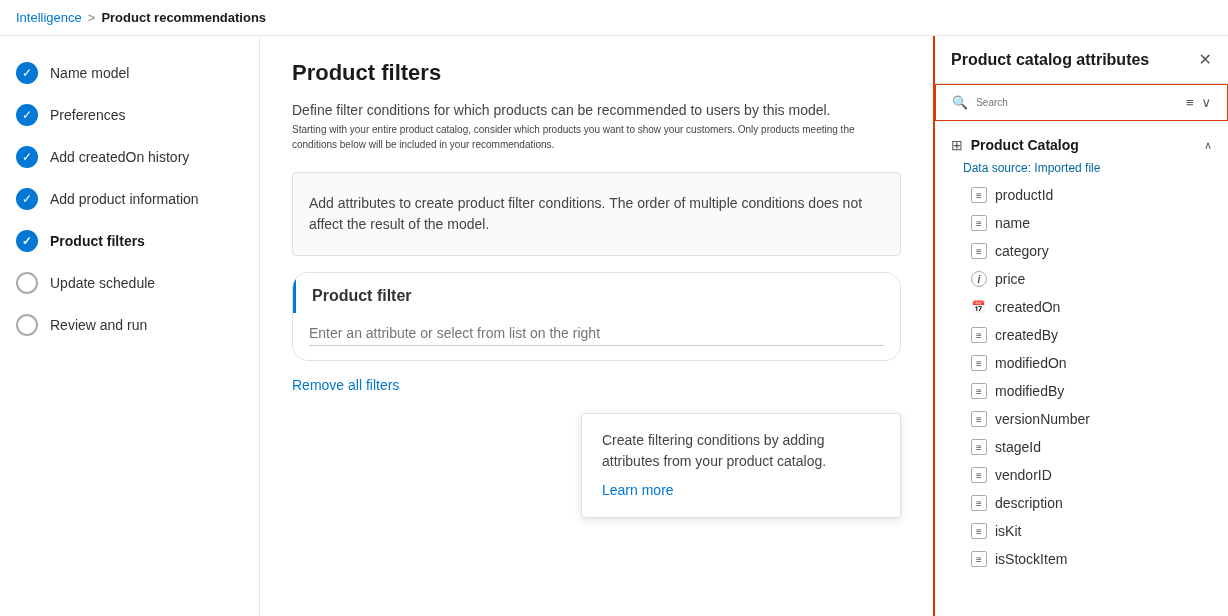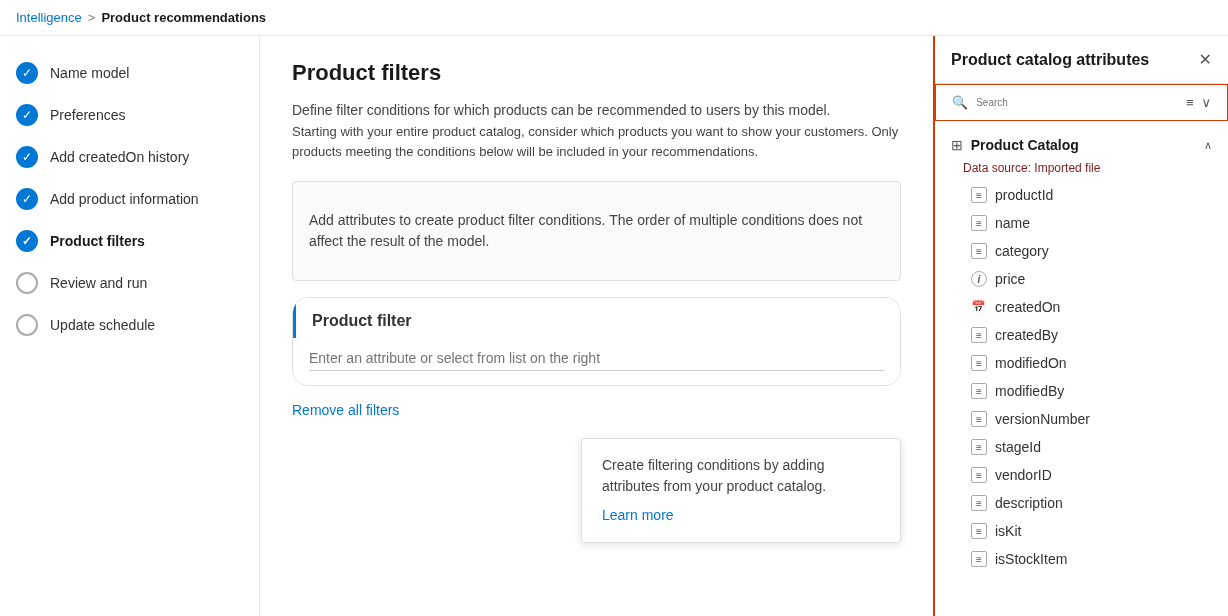--- a/index.html
+++ b/index.html
@@ -71,31 +71,31 @@
       margin-bottom: 14px;
       color: #1a1a1a;
     }
     .content-desc {
       font-size: 14px;
       color: #444;
       margin-bottom: 1px;
       line-height: 1.5;
     }
     .content-desc2 {
-      font-size: 13px;
+      font-size: 10px;
       color: #444;
       margin-bottom: 20px;
       line-height: 1.5;
     }
 
     
     .info-box {
       border: 1px solid #e0e0e0;
       border-radius: 4px;
-      padding: 28px 16px;
+      padding: 20px 16px;
       background: #fafafa;
       margin-bottom: 16px;
       font-size: 14px;
       color: #444;
       line-height: 1.5;
     }
 
     
     .filter-card {
       border: 1px solid #e0e0e0;
@@ -219,21 +219,21 @@
       align-items: center;
       gap: 8px;
     }
     .catalog-group-name {
       font-size: 14px;
       font-weight: 600;
       color: #1a1a1a;
     }
     .catalog-datasource {
       font-size: 12px;
-      color: #7f1d1d;
+      color: #0369a1;
       padding-left: 28px;
       padding-bottom: 6px;
     }
     .catalog-attr {
       display: flex;
       align-items: center;
       gap: 8px;
       padding: 6px 16px 6px 36px;
       cursor: pointer;
       font-size: 14px;
@@ -289,25 +289,25 @@
       <div class="sidebar-item">
         <span class="step-icon completed">✓</span>
         <span>Add product information</span>
       </div>
       <div class="sidebar-item active">
         <span class="step-icon current">✓</span>
         <span>Product filters</span>
       </div>
       <div class="sidebar-item">
         <span class="step-icon empty"></span>
-        <span>Review and run</span>
+        <span>Update schedule</span>
       </div>
       <div class="sidebar-item">
         <span class="step-icon empty"></span>
-        <span>Update schedule</span>
+        <span>Review and run</span>
       </div>
     </div>
 
   <div class="content-area">
     <div class="content-title">Product filters</div>
     <div class="content-desc">Define filter conditions for which products can be recommended to users by this model.</div>
     <div class="content-desc2">Starting with your entire product catalog, consider which products you want to show your customers. Only products meeting the conditions below will be included in your recommendations.</div>
 
     <div class="info-box">Add attributes to create product filter conditions. The order of multiple conditions does not affect the result of the model.</div>
 

